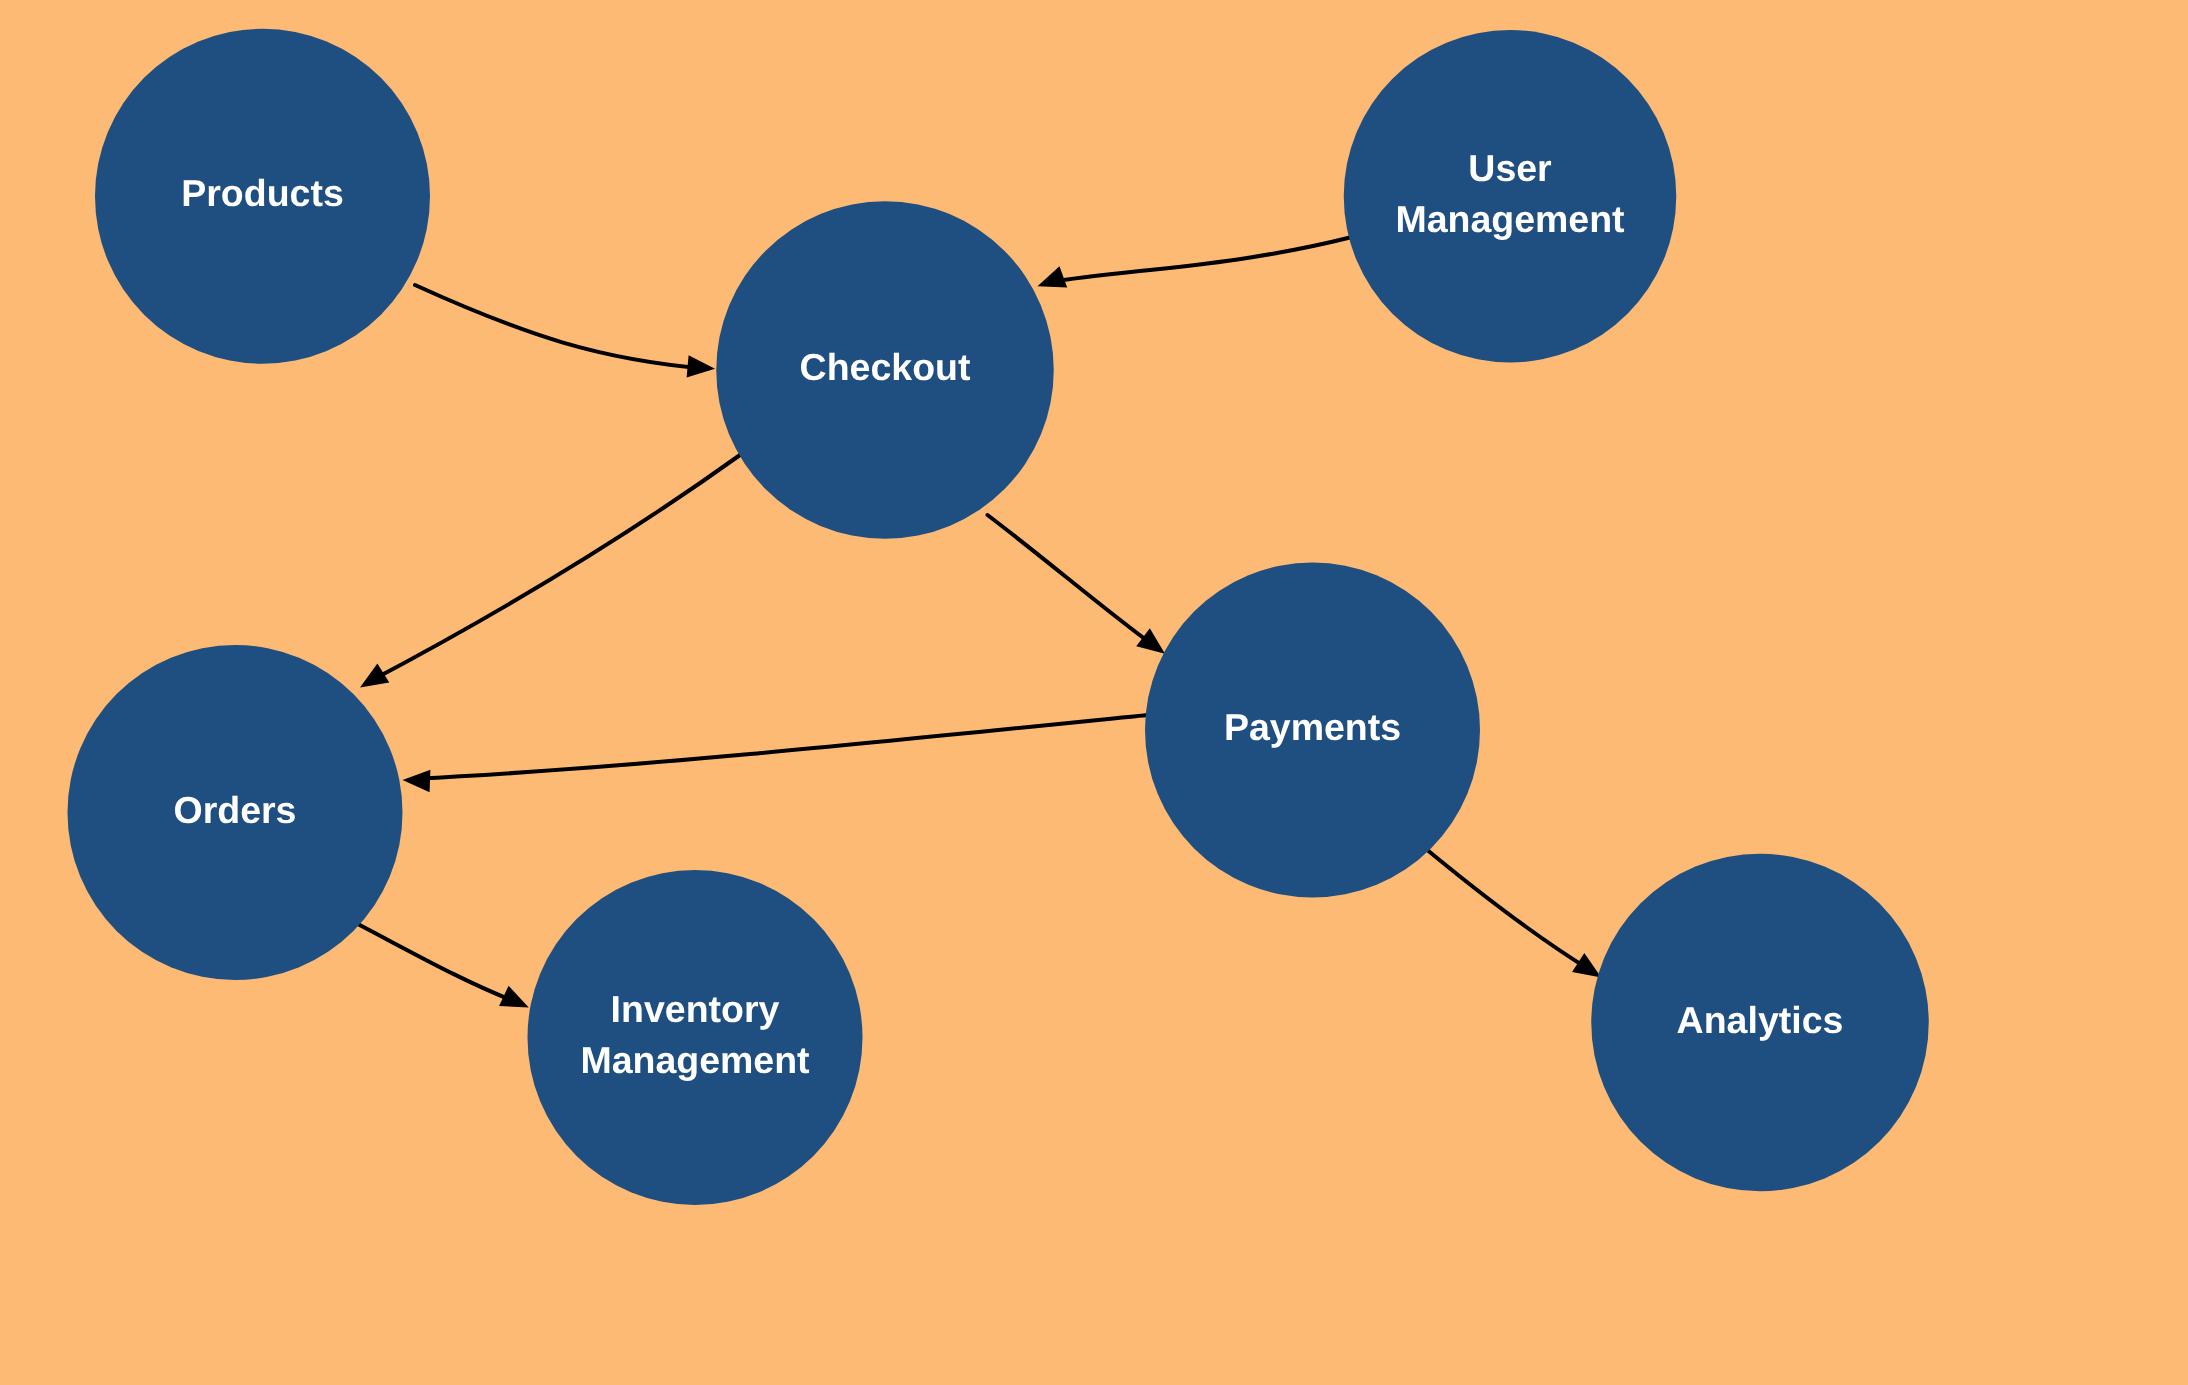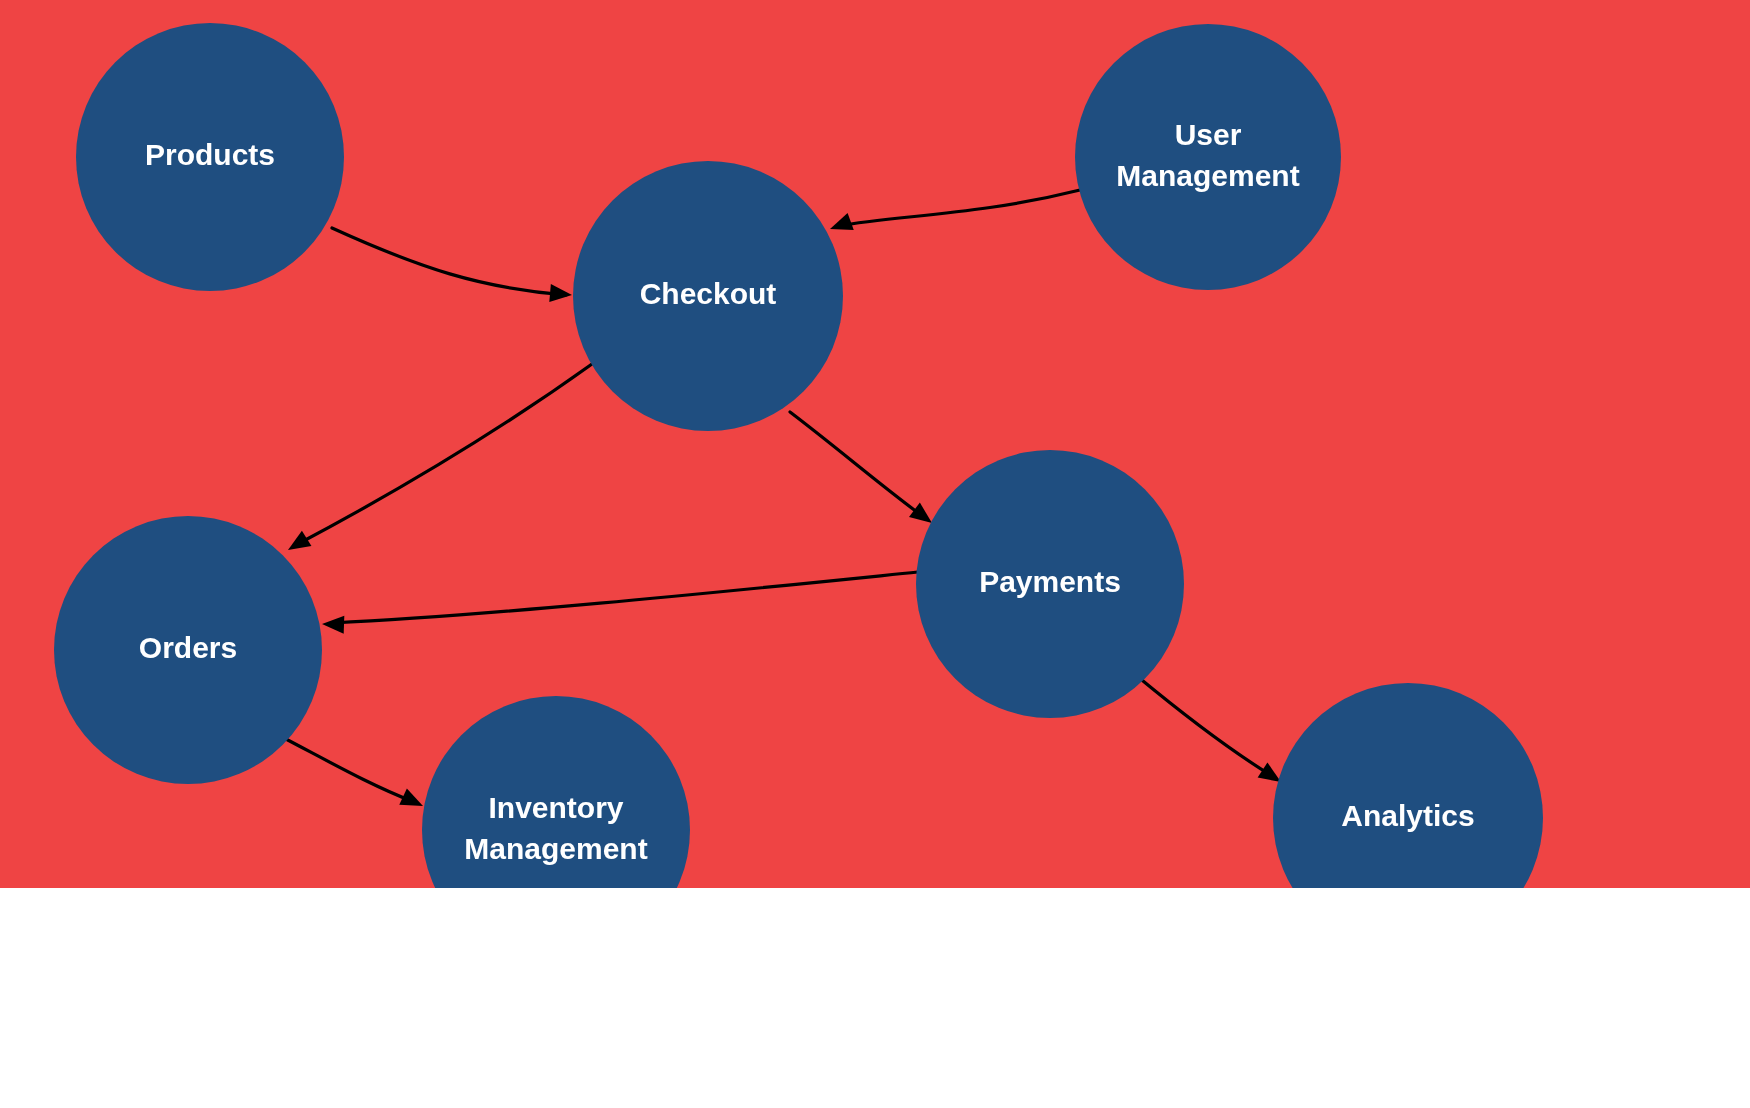--- a/index.html
+++ b/index.html
@@ -7,22 +7,22 @@
     margin: 0;
     padding: 0;
     background: #ffffff;
   }
   body {
     font-family: "Liberation Sans", sans-serif;
   }
   #stage {
     position: relative;
     width: 1750px;
-    height: 888px;
-    background: #ef4444;
+    height: 1108px;
+    background: #fdba74;
     overflow: hidden;
   }
   #graph-svg {
     position: absolute;
     top: 0;
     left: 0;
     width: 1750px;
     height: 1108px;
     display: block;
   }

